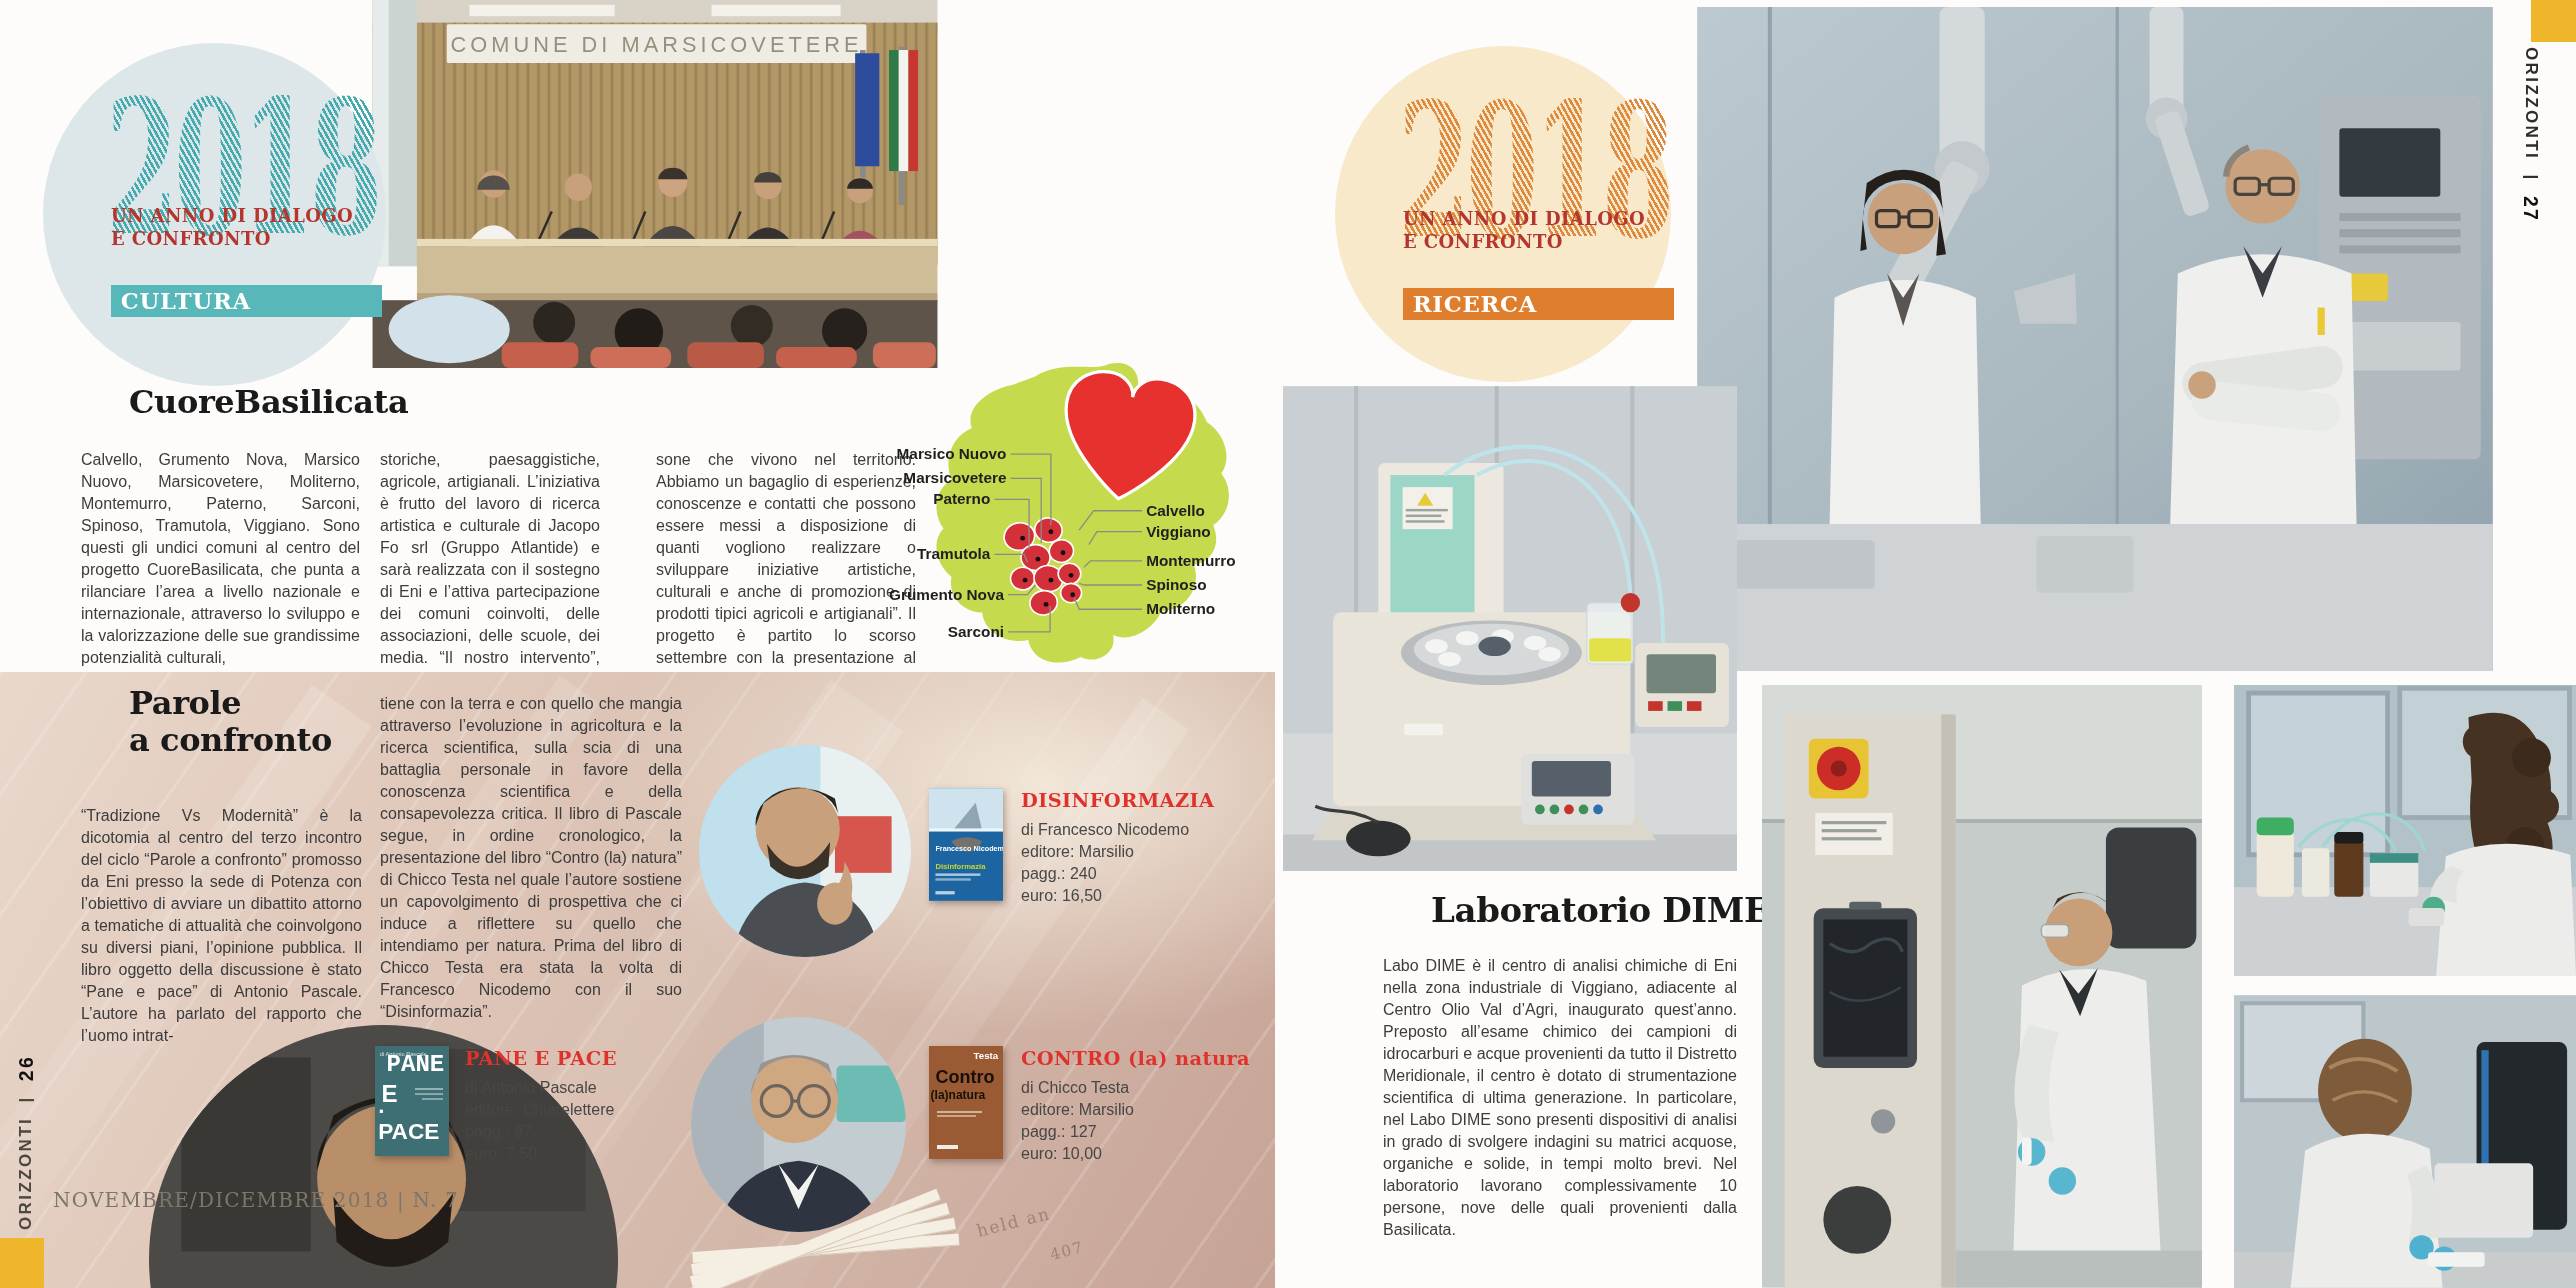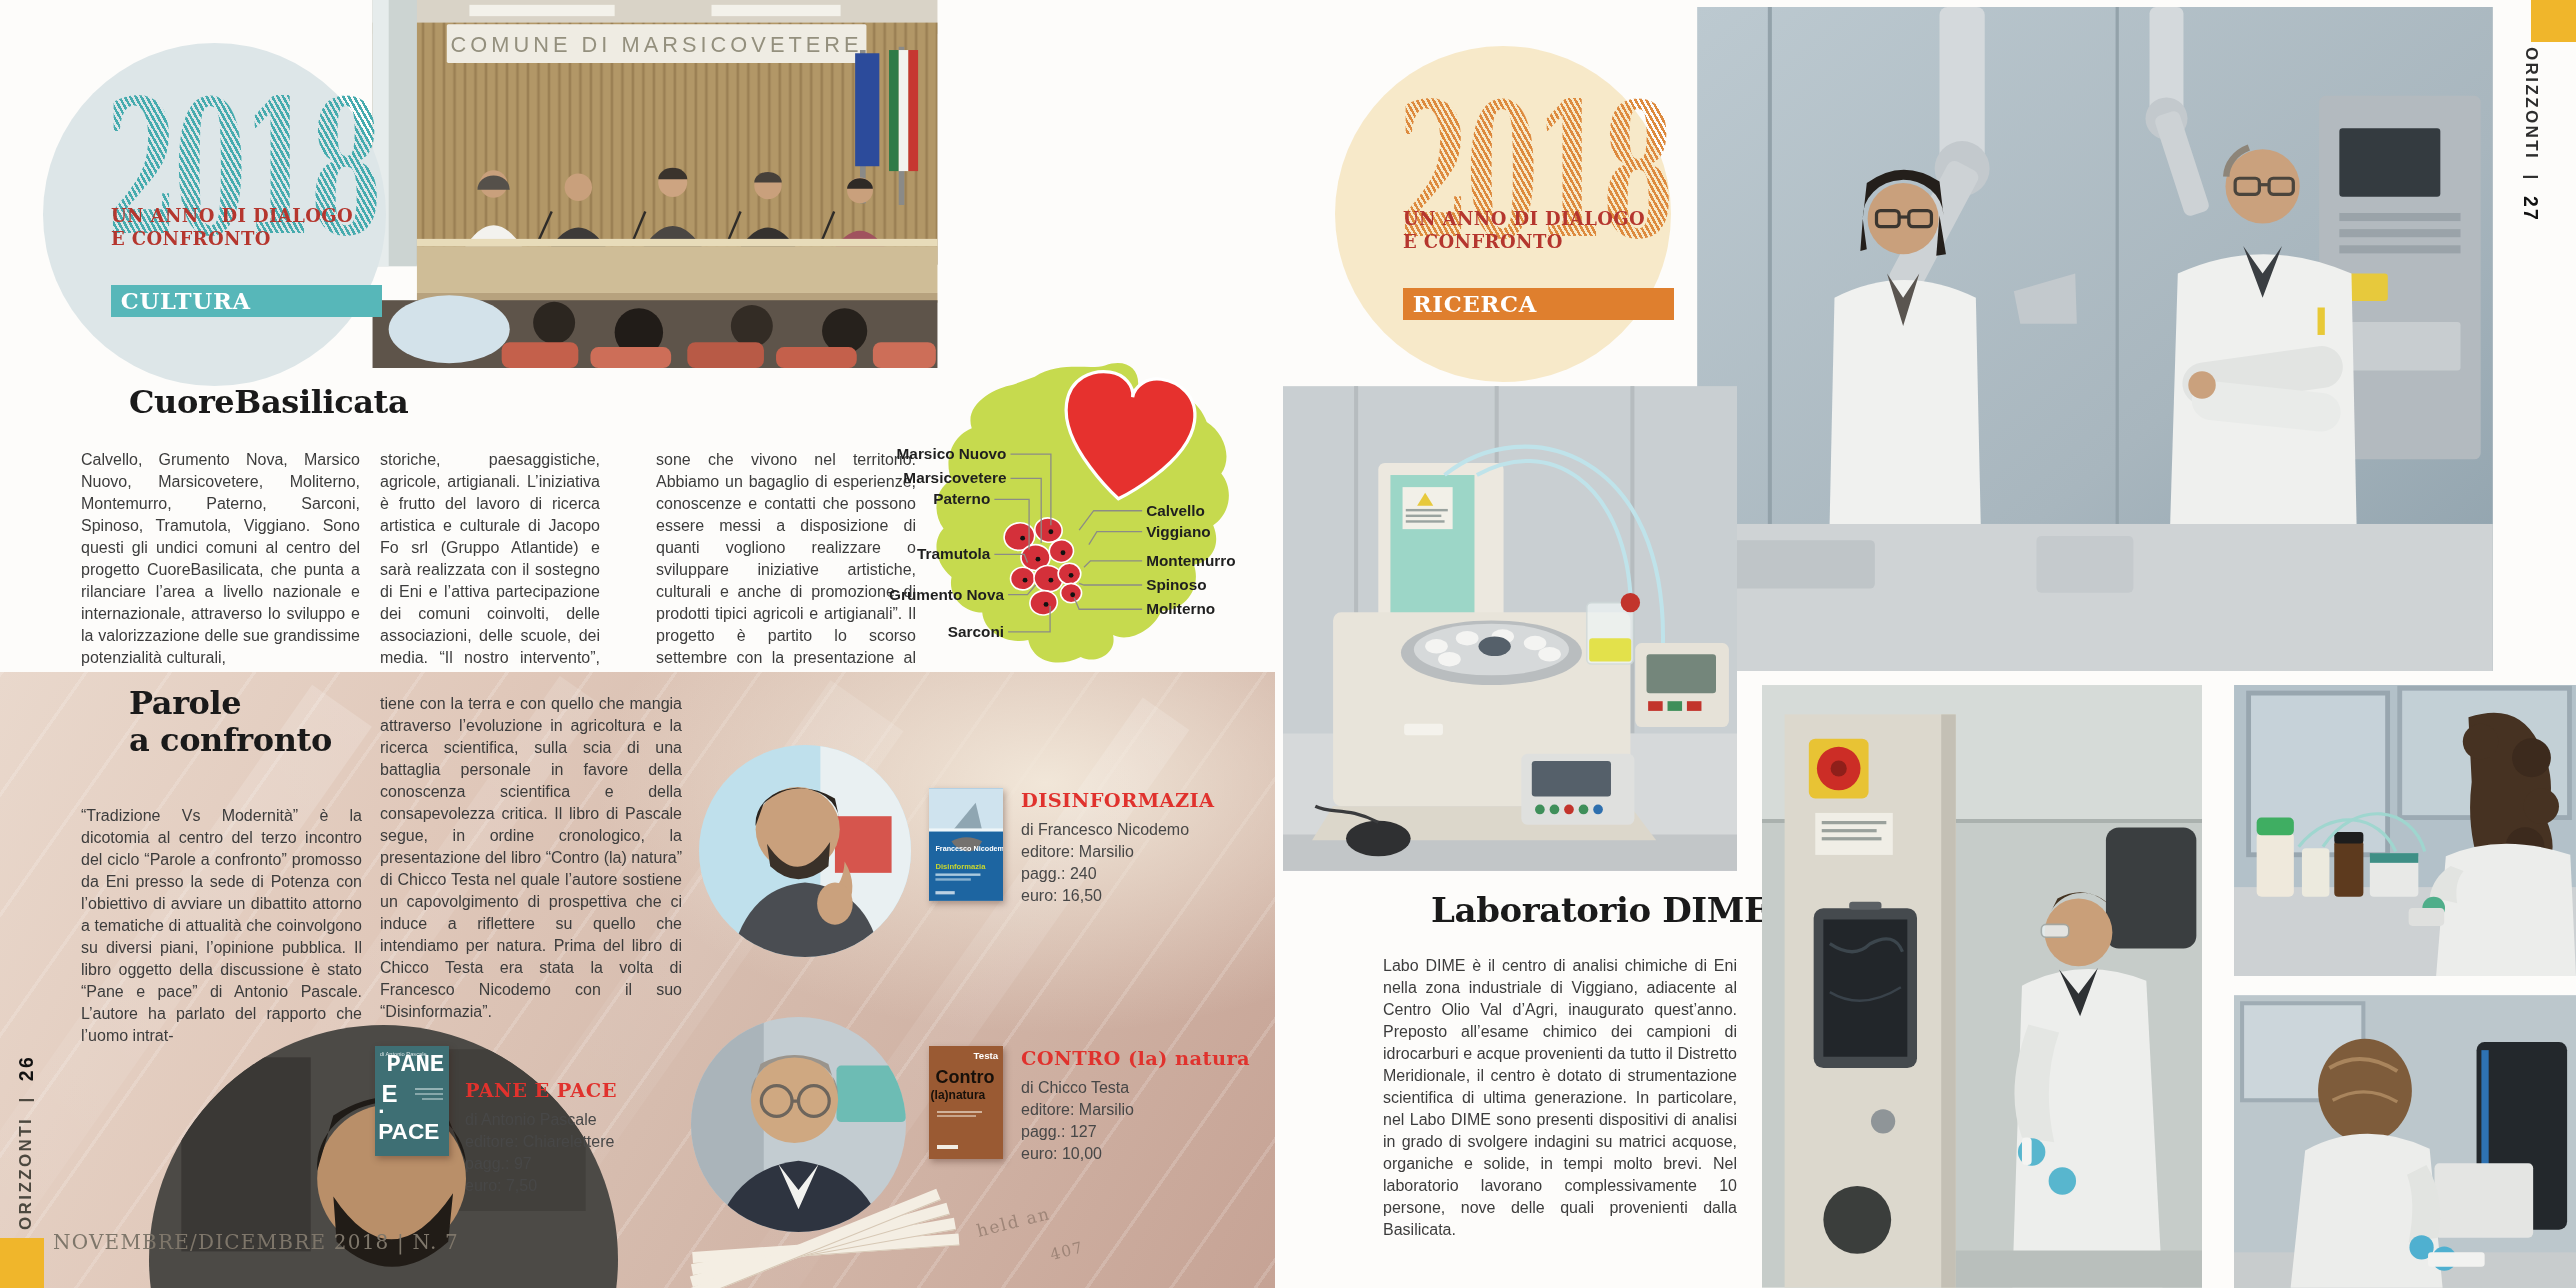--- a/index.html
+++ b/index.html
@@ -312,21 +312,21 @@
 
   <div class="cover" style="left:375px;top:1046px;width:74px;height:110px;background:#3e6f74;color:#fff;">
     <div style="position:absolute;left:4.8px;top:4.8px;font-size:5.7px;opacity:.8;">di Antonio Pascale</div>
     <div style="position:absolute;right:4.8px;top:6.5px;font-family:Liberation Mono, monospace;font-weight:bold;font-size:24px;line-height:24px;text-align:right;">PANE</div>
     <div style="position:absolute;left:6.5px;top:34px;font-family:'Liberation Sans',sans-serif;font-weight:bold;font-size:24px;">E</div>
     <div style="position:absolute;left:3.2px;bottom:11.3px;font-family:'Liberation Sans',sans-serif;font-weight:bold;font-size:22.6px;">. PACE</div>
     <div style="position:absolute;right:6.5px;top:42px;width:27.5px;height:1.6px;background:#cfe0e0;opacity:.6;"></div>
     <div style="position:absolute;right:6.5px;top:47px;width:27.5px;height:1.6px;background:#cfe0e0;opacity:.5;"></div>
     <div style="position:absolute;right:6.5px;top:52px;width:21px;height:1.6px;background:#cfe0e0;opacity:.5;"></div>
   </div>
-  <div class="b-info" style="left:465px;top:1047px;margin-top:32px;">
+  <div class="b-info" style="left:465px;top:1047px;">
     <div class="b-title">PANE E PACE</div>
     <div class="b-line">di Antonio Pascale</div>
     <div class="b-line">editore: Chiarelettere</div>
     <div class="b-line">pagg.: 97</div>
     <div class="b-line">euro: 7,50</div>
   </div>
 
   <div class="cover" style="left:929px;top:1046px;width:74px;height:113px;background:#9a5a33;">
     <div style="position:absolute;right:4.8px;top:4px;font-family:'Liberation Sans',sans-serif;font-weight:bold;font-size:9.7px;color:#fff;">Testa</div>
     <div style="position:absolute;left:6.5px;top:21px;font-family:'Liberation Sans',sans-serif;font-weight:bold;font-size:18px;color:#17100a;">Contro</div>
@@ -336,21 +336,21 @@
     <div style="position:absolute;left:8px;bottom:9.7px;width:21px;height:4px;background:#f2ede4;"></div>
   </div>
   <div class="b-info" style="left:1021px;top:1047px;">
     <div class="b-title">CONTRO (la) natura</div>
     <div class="b-line">di Chicco Testa</div>
     <div class="b-line">editore: Marsilio</div>
     <div class="b-line">pagg.: 127</div>
     <div class="b-line">euro: 10,00</div>
   </div>
 
-  <div class="footer" style="left:53px;top:1230px;">NOVEMBRE/DICEMBRE 2018 | N. 7</div>
+  <div class="footer" style="left:53px;top:1188px;">NOVEMBRE/DICEMBRE 2018 | N. 7</div>
   <div class="vlabel vlabel-left" style="left:14.5px;top:1101px;height:129px;">
     <span>ORIZZONTI</span>&nbsp;&nbsp;<span>|</span>&nbsp;&nbsp;<span class="num">26</span>
   </div>
   <div class="ysq" style="left:0;top:1238px;width:44px;height:50px;"></div>
 
   <div class="badge" style="left:1335px;top:46px;width:336px;height:336px;background:#f7e9c9;--acc:#dd8a3e;">
     <div class="year">2018</div>
     <div class="blines">
       <div>UN ANNO DI DIALOGO</div>
       <div>E CONFRONTO</div>

